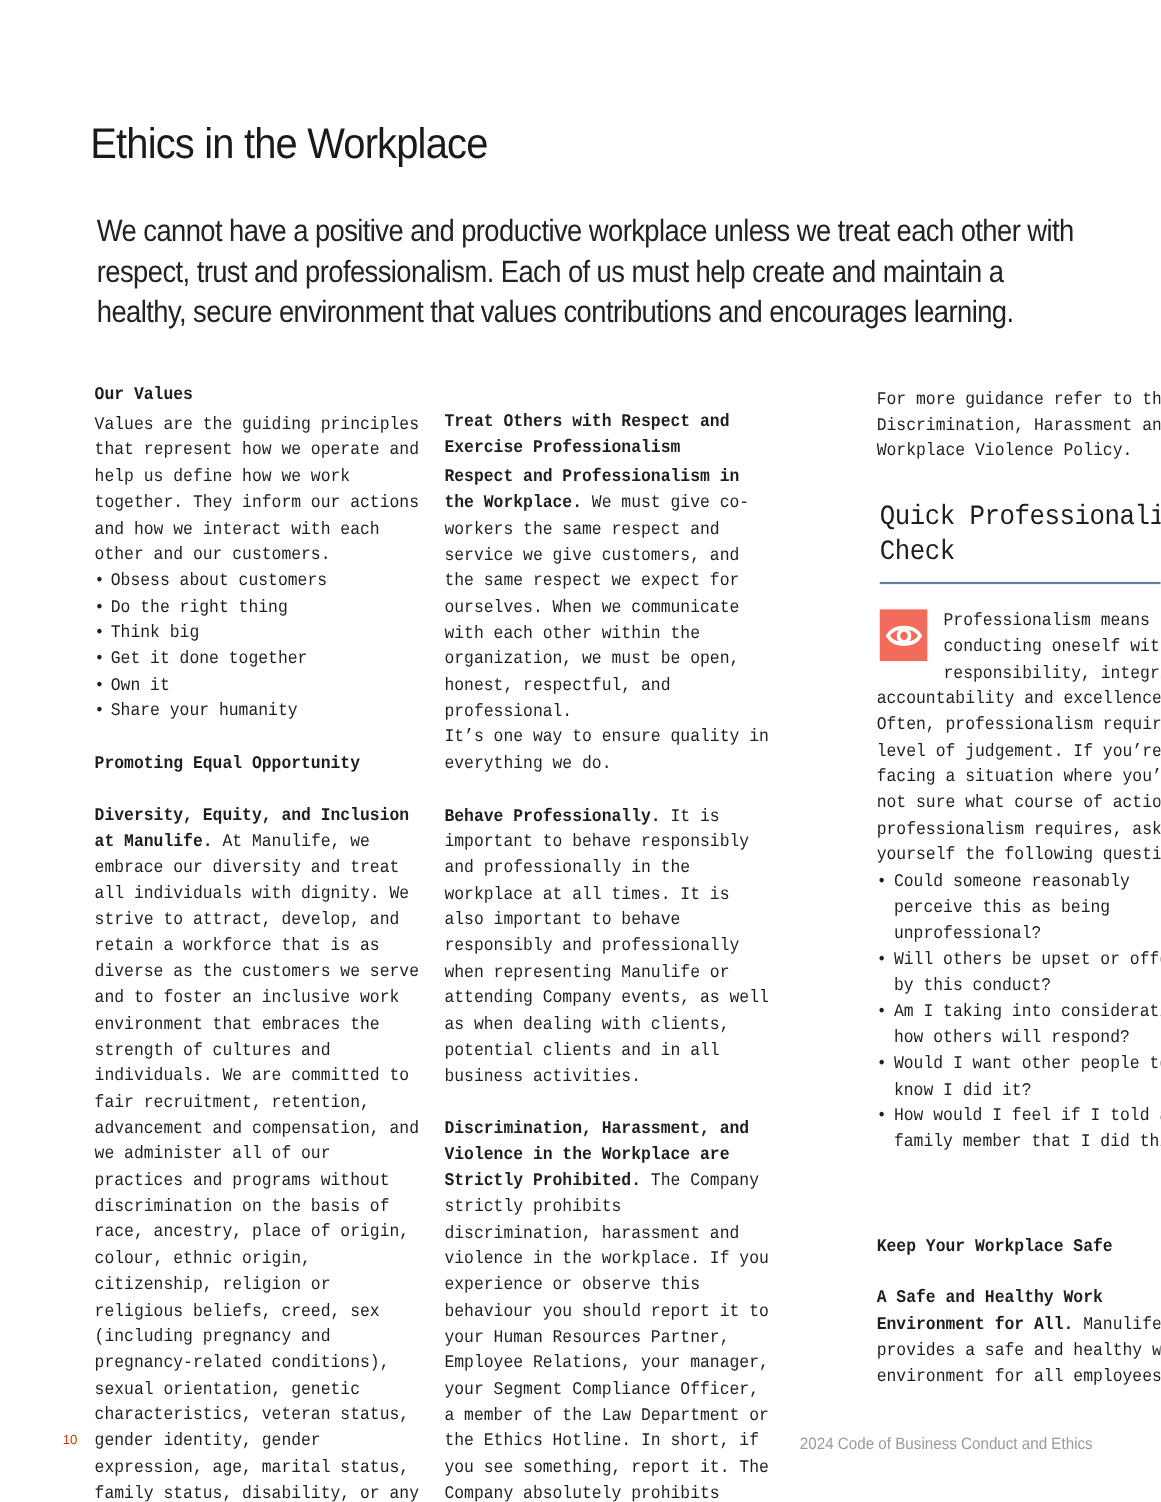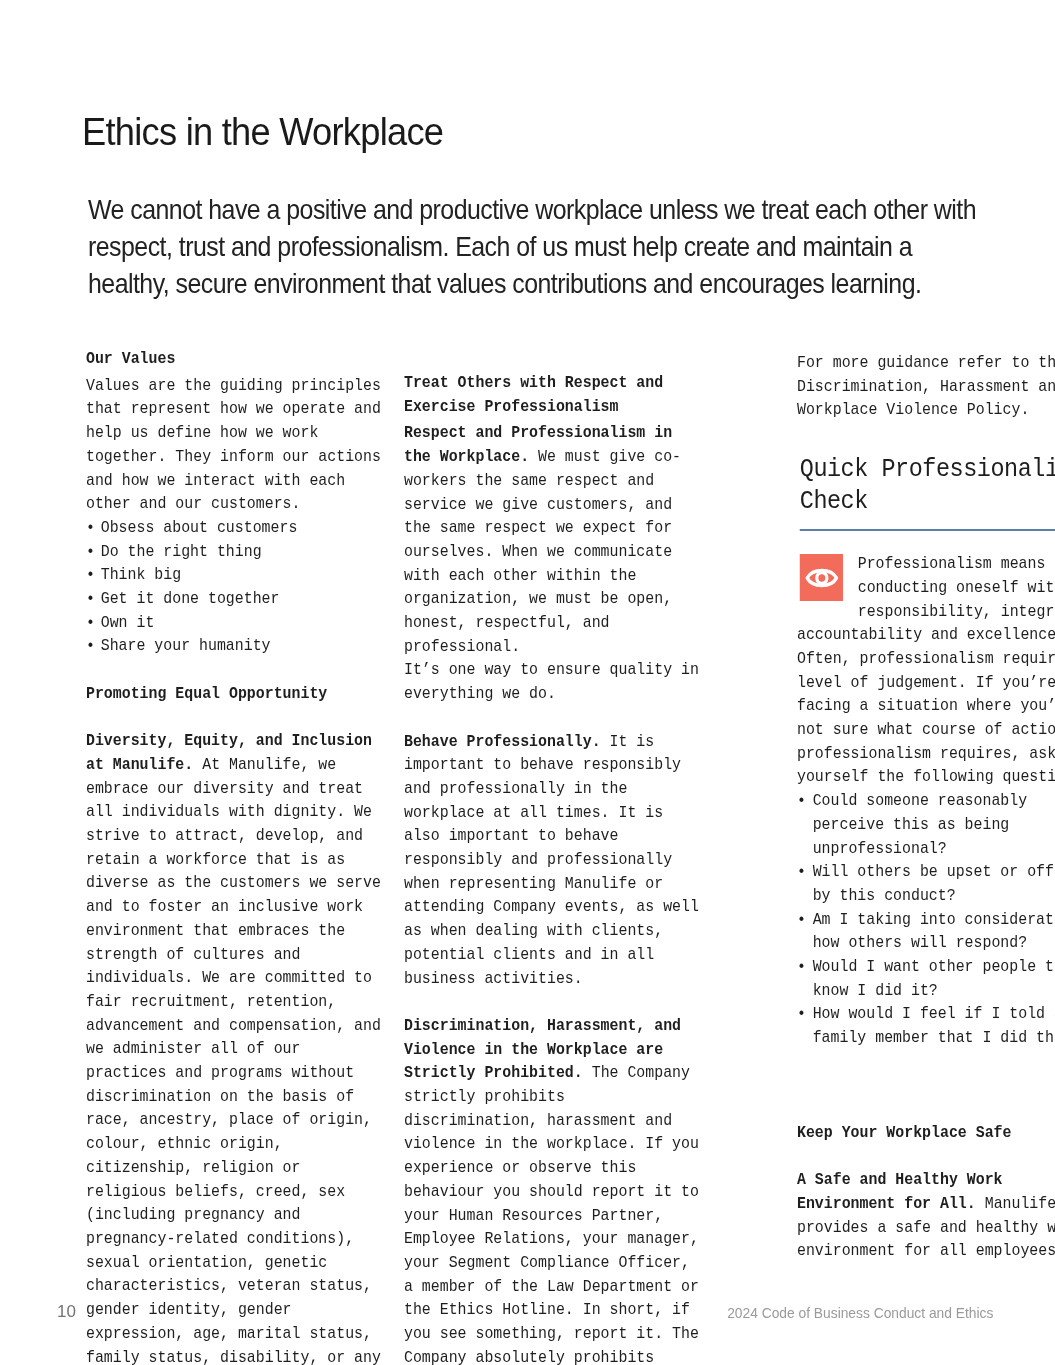--- a/index.html
+++ b/index.html
@@ -40,21 +40,21 @@
   .qpc-title {
     font-size: 25.5px; font-weight: 300; letter-spacing: -0.5px;
     margin: 31px 0 0 3px; line-height: 32px; color: #1e1e1e;
   }
   .qpc-rule { height: 2px; background: #5a7fa8; width: 312px; margin: 11px 0 0 3px; }
   .qpc-body { margin-top: 22px; position: relative; }
   .eye-box {
     float: left; width: 47px; height: 47px; background: #f26b5b;
     margin: 1px 16px 4px 3px; display: flex; align-items: center; justify-content: center;
   }
-  .footer-num { position: absolute; left: 57px; top: 1302px; font-size: 17px; color: #737373; }
+  .footer-num { position: absolute; left: 57px; top: 1302px; font-size: 12px; color: #c2410c; }
   .footer-title {
     position: absolute; right: 62px; top: 1304px; font-size: 15px; color: #9a9a9a;
     transform: scaleX(0.92); transform-origin: right top;
   }
 </style>
 </head>
 <body>
 
 <h1 class="page-title">Ethics in the Workplace</h1>
 <p class="intro">We cannot have a positive and productive workplace unless we treat each other with respect, trust and professionalism. Each of us must help create and maintain a healthy, secure environment that values contributions and encourages learning.</p>

